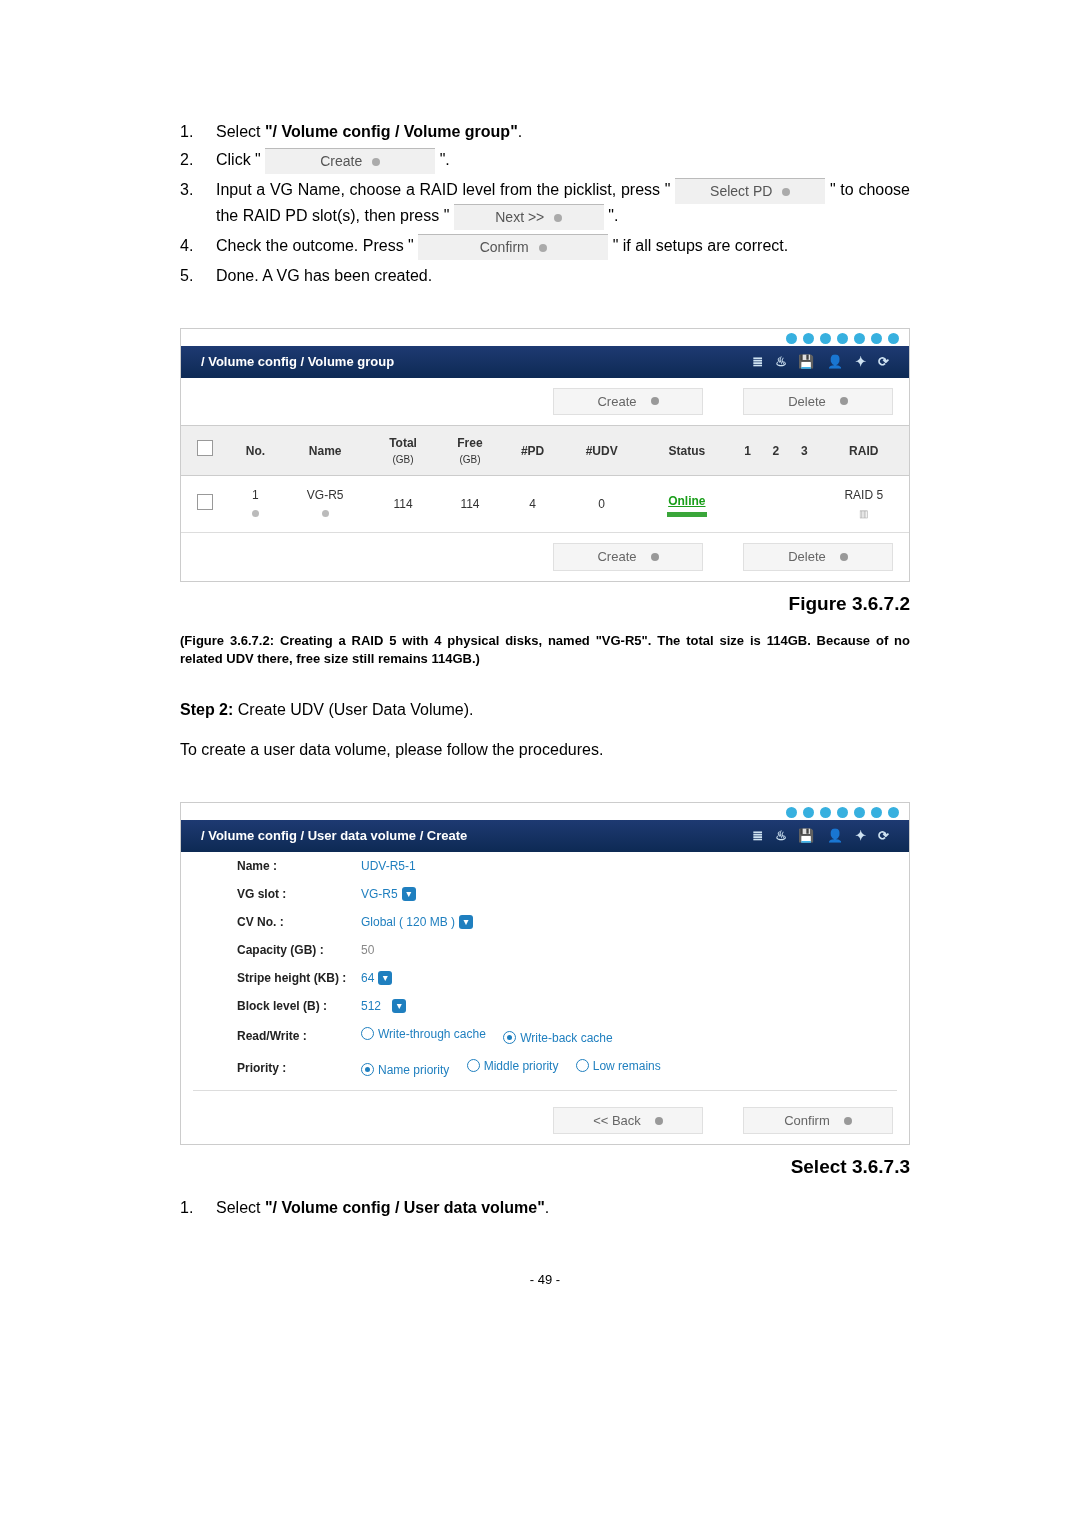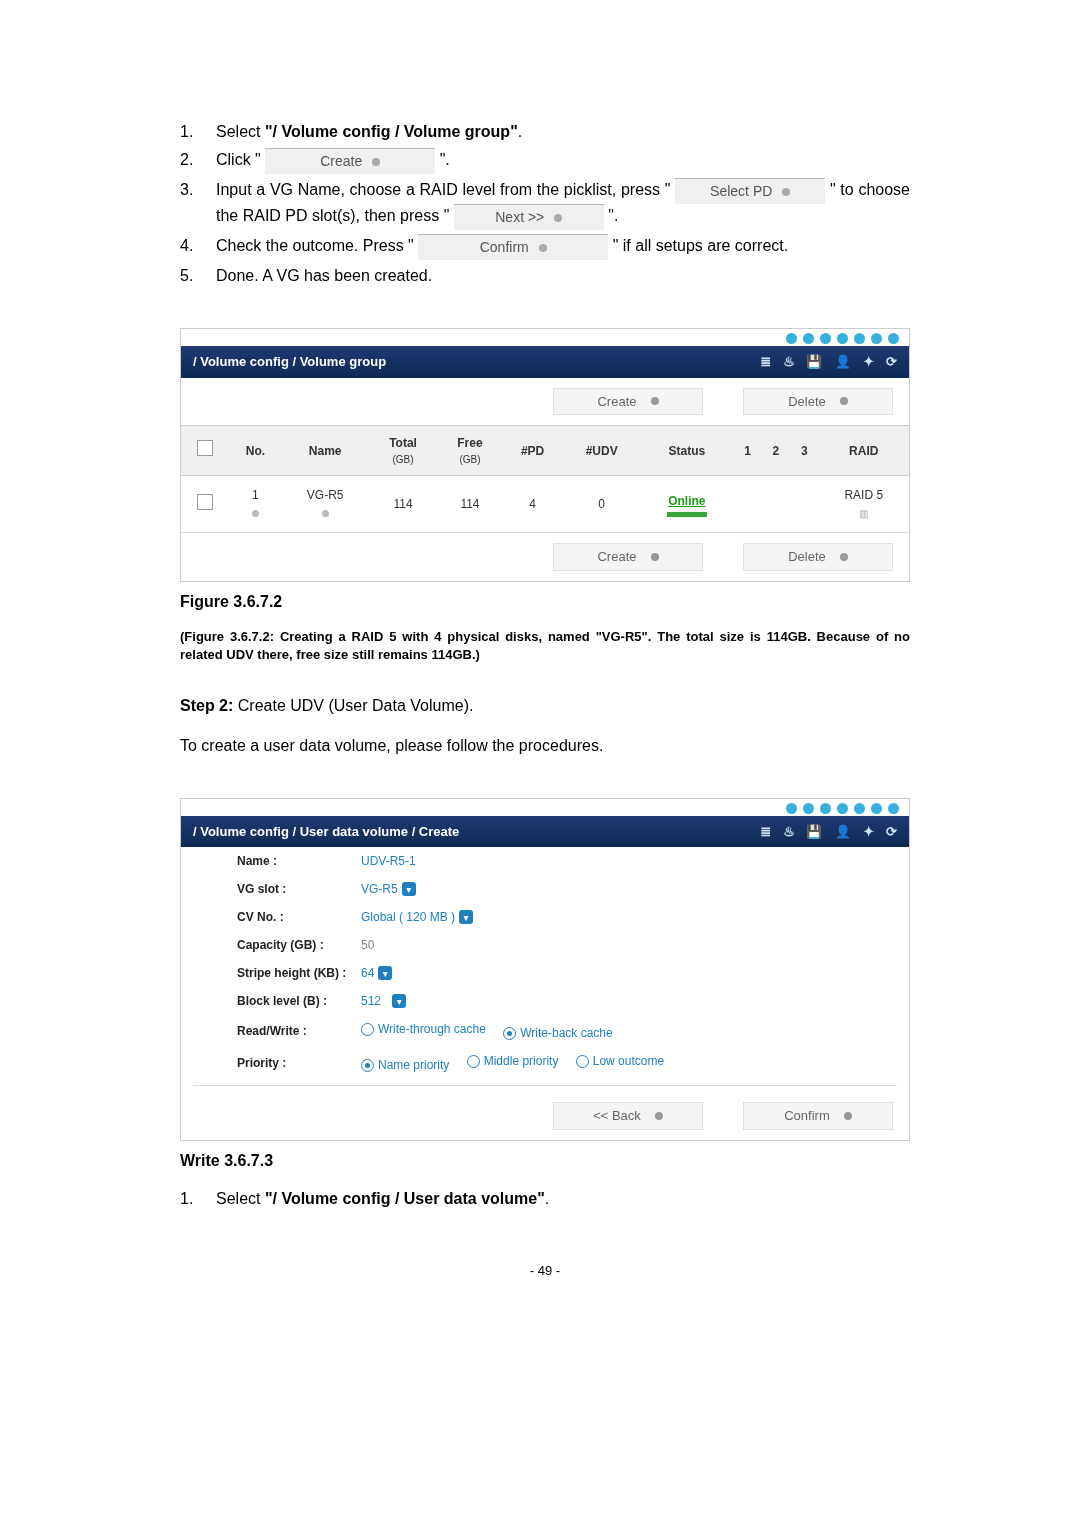--- a/index.html
+++ b/index.html
@@ -39,21 +39,21 @@
     margin-top:40px;
   }
   .panel-header {
     background: linear-gradient(#1e3a72,#0d2a54);
     color:#fff;
     font-size:13px;
     font-weight:bold;
     display:flex;
     justify-content:space-between;
     align-items:center;
-    padding:6px 12px;
+    padding:6px 20px;
   }
   .led-row { display:flex; gap:6px; padding:4px 10px 2px 0; justify-content:flex-end;}
   .led { width:11px;height:11px;border-radius:50%; background:#37b0df;}
   .hdr-icons { display:flex; gap:12px; color:#cfe3f2; font-size:13px;}
   .hdr-icons span { display:inline-block;}
 
   .btnbar { display:flex; justify-content:flex-end; gap:40px; padding:10px 16px; background:#fff;}
   .flatbtn { display:flex; align-items:center; gap:14px; font-size:13px; color:#666; background:#f5f5f5; padding:3px 24px; border:1px solid #e0e0e0; min-width:100px; justify-content:center;}
   .flatbtn .dot {width:8px;height:8px;border-radius:50%;background:#999;display:inline-block;}
 
@@ -61,21 +61,21 @@
     width:100%; border-collapse:collapse; font-size:12px; color:#333;
   }
   table.vg th { background:#efefef; padding:8px 4px; font-weight:bold; border-top:1px solid #ccc; border-bottom:1px solid #ccc;}
   table.vg th .sub { display:block; font-weight:normal; font-size:10px;}
   table.vg td { padding:10px 4px; text-align:center;}
   .chk { width:14px;height:14px;border:1px solid #999;display:inline-block;background:#fff;}
   .celldot { width:7px;height:7px;border-radius:50%;background:#bbb;display:inline-block;margin-top:2px;}
   .online { color:#1a9e1a; font-weight:bold; text-decoration:underline;}
   .raid-prog { width:40px;height:5px;background:#3aa63a;margin:2px auto 0;}
 
-  .fig-caption { text-align:left; font-size:16px; font-weight:bold; margin:8px 0 14px;}
+  .fig-caption { text-align:right; font-size:19px; font-weight:bold; margin:8px 0 14px;}
   .fig-desc { font-size:13px; font-weight:bold; text-align:justify; line-height:1.4; margin-bottom:30px;}
 
   .step2 { margin-top:0;}
   .step2 b { font-weight:bold;}
 
   
   .formrow { display:flex; align-items:center; padding:5px 16px; font-size:12px; color:#222;}
   .formrow .lbl { width:124px; font-weight:bold; color:#222;padding-left:40px;}
   .formrow .val { color:#1f7fbf;}
   .formrow .val.gray { color:#888;}
@@ -287,38 +287,38 @@
       <span class="opt">
           <span class="radio checked"></span>
           <span>Name priority</span>
         </span>
       <span class="opt">
           <span class="radio"></span>
           <span>Middle priority</span>
         </span>
       <span class="opt">
           <span class="radio"></span>
-          <span>Low outcome</span>
+          <span>Low remains</span>
         </span>
     </div>
   </div>
   <div class="form-divider"></div>
   <div class="btnbar">
     <div class="flatbtn">
         <span>&lt;&lt; Back</span>
         <span class="dot"></span>
       </div>
     <div class="flatbtn">
         <span>Confirm</span>
         <span class="dot"></span>
       </div>
   </div>
 </div>
 
-<div class="fig-caption">Write 3.6.7.3</div>
+<div class="fig-caption">Select 3.6.7.3</div>
 
 <div>
   <div class="ol-item">
     <div class="ol-num">1.</div>
     <div class="ol-body">
       <span>Select </span><b>"/ Volume config / User data volume"</b><span>.</span>
     </div>
   </div>
 </div>
 

